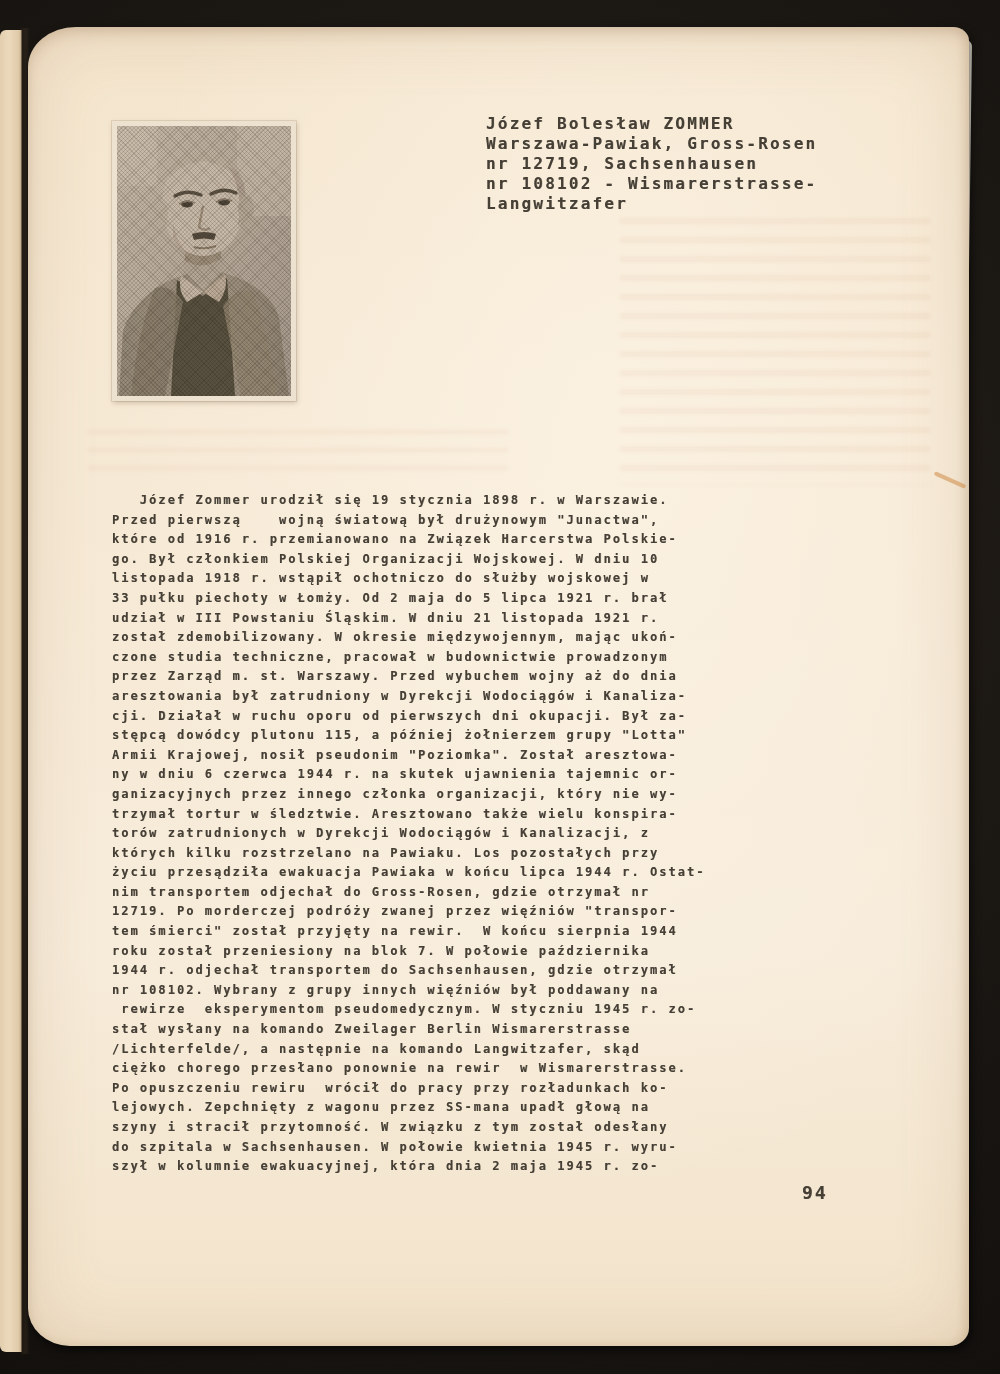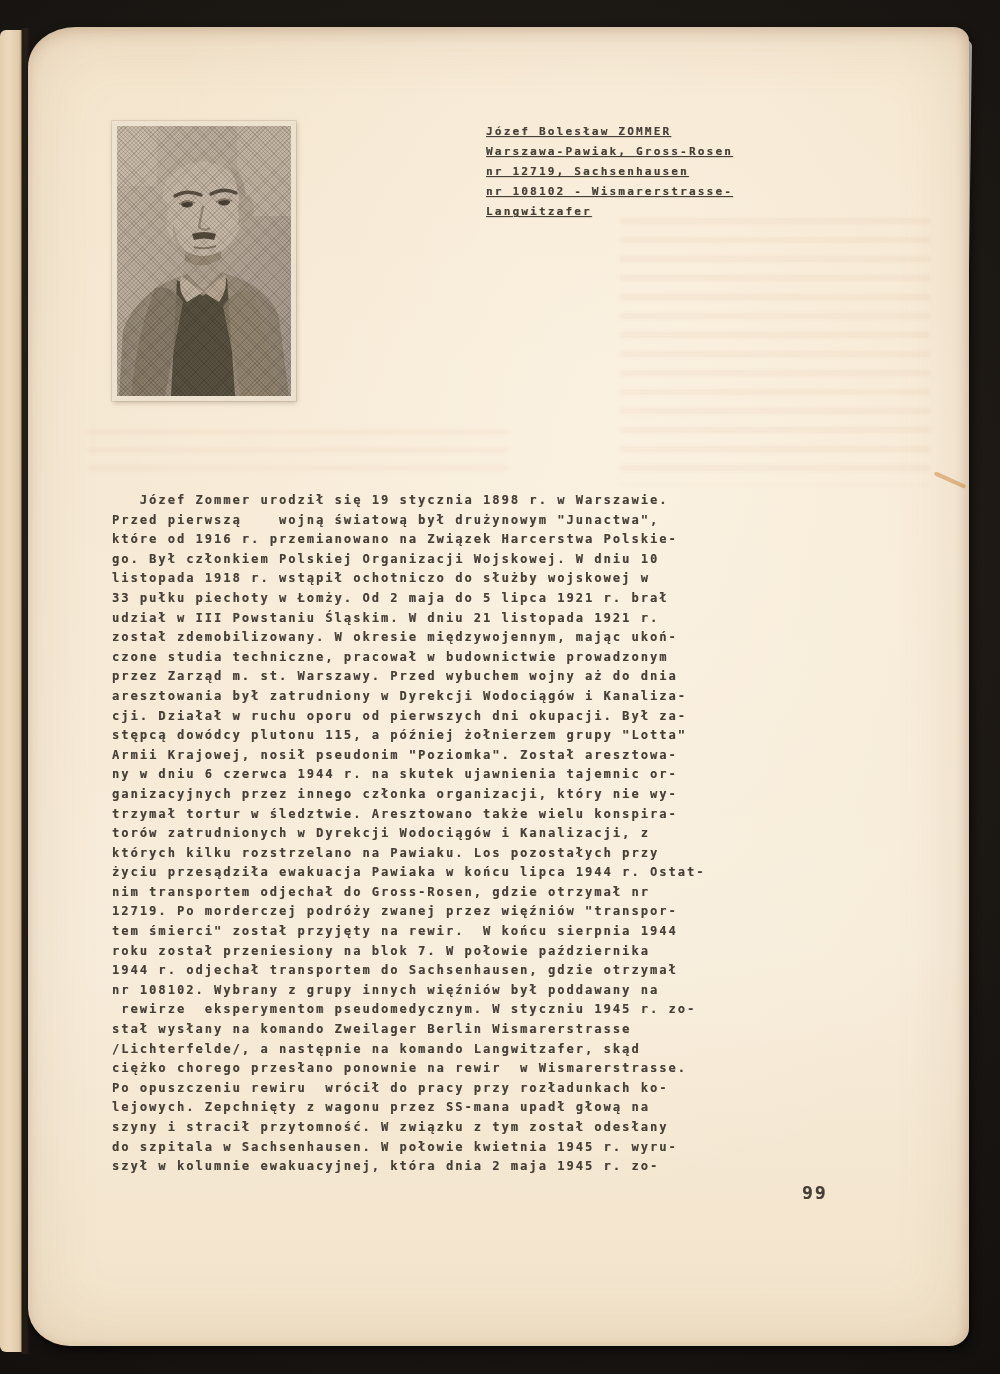--- a/index.html
+++ b/index.html
@@ -68,22 +68,22 @@
     pointer-events:none;
   }
   pre{
     font-family:"DejaVu Sans Mono","Liberation Mono",monospace;
     color:var(--ink);
     font-weight:bold;
     white-space:pre;
     text-shadow:0.35px 0.35px 0 rgba(70,62,52,.45);
   }
   .header-block{
-    position:absolute;left:458px;top:95px;
-    font-size:11px;line-height:20.1px;letter-spacing:2.2px;text-decoration:underline;
+    position:absolute;left:458px;top:87px;
+    font-size:16px;line-height:20.1px;letter-spacing:2.2px;
   }
   .body-block{
     position:absolute;left:84px;top:464px;
     font-size:12px;line-height:19.6px;letter-spacing:2.05px;
   }
   .page-number{
     position:absolute;left:774px;top:1155px;
     font-family:"DejaVu Sans Mono","Liberation Mono",monospace;
     font-weight:bold;font-size:18px;letter-spacing:2px;color:var(--ink);
     text-shadow:0.35px 0.35px 0 rgba(70,62,52,.45);
@@ -216,16 +216,16 @@
  rewirze  eksperymentom pseudomedycznym. W styczniu 1945 r. zo-
 stał wysłany na komando Zweilager Berlin Wismarerstrasse
 /Lichterfelde/, a następnie na komando Langwitzafer, skąd
 ciężko chorego przesłano ponownie na rewir  w Wismarerstrasse.
 Po opuszczeniu rewiru  wrócił do pracy przy rozładunkach ko-
 lejowych. Zepchnięty z wagonu przez SS-mana upadł głową na
 szyny i stracił przytomność. W związku z tym został odesłany
 do szpitala w Sachsenhausen. W połowie kwietnia 1945 r. wyru-
 szył w kolumnie ewakuacyjnej, która dnia 2 maja 1945 r. zo-</pre>
 
-    <div class="page-number">99</div>
+    <div class="page-number">94</div>
 
   </div>
 </div>
 
 </body></html>

